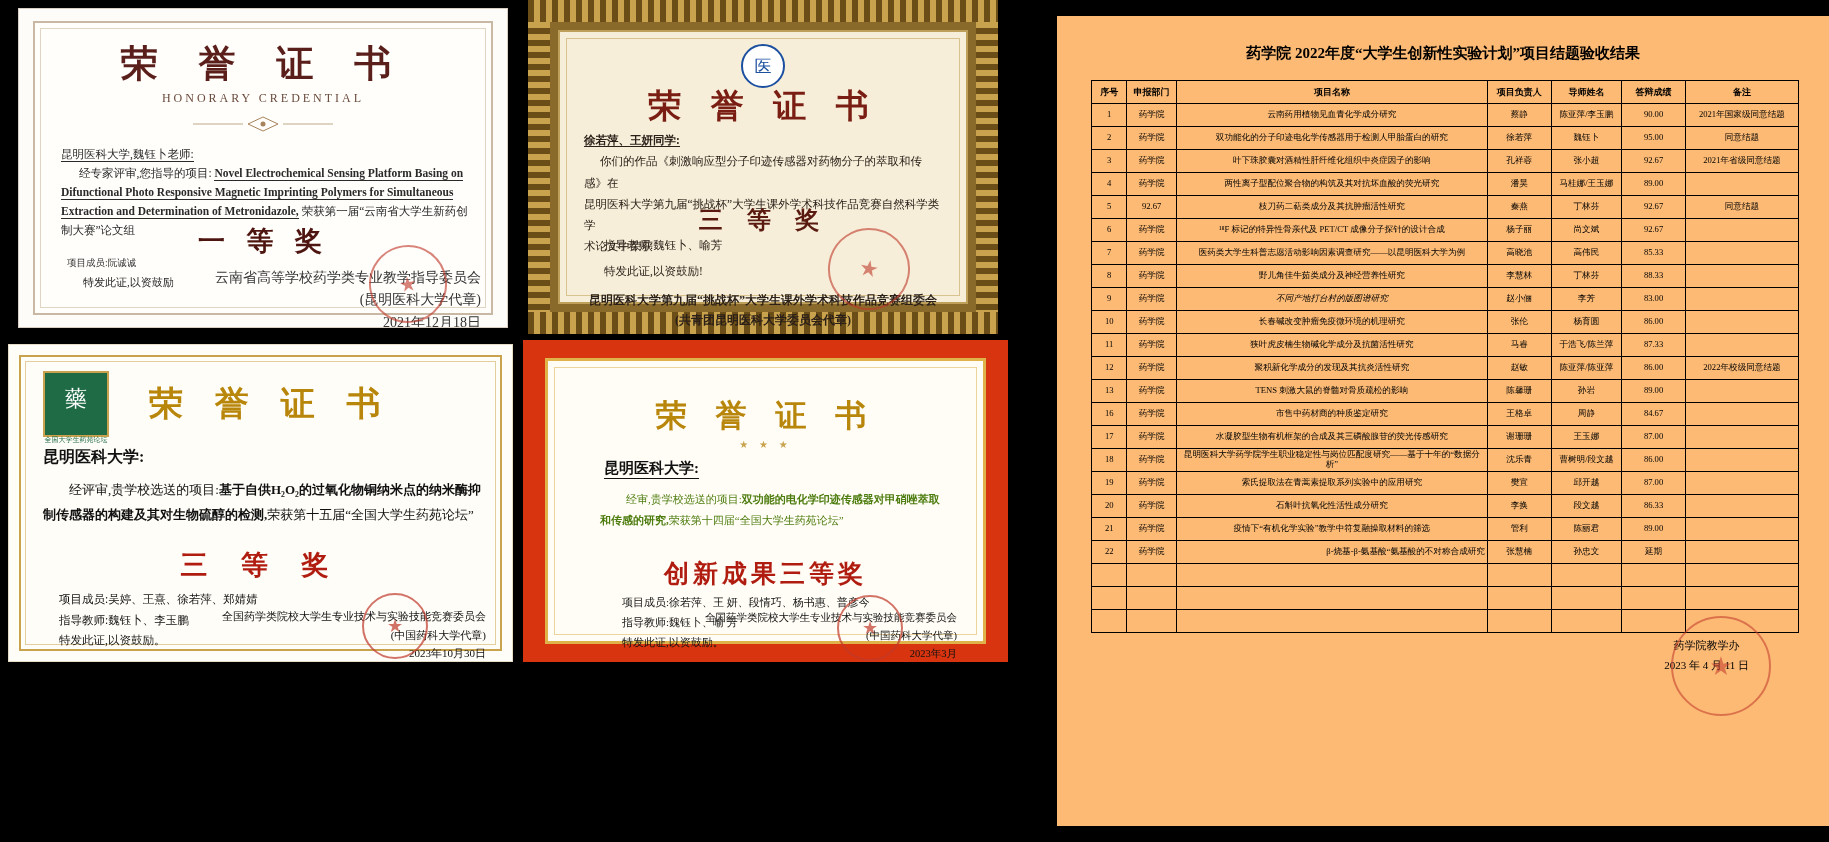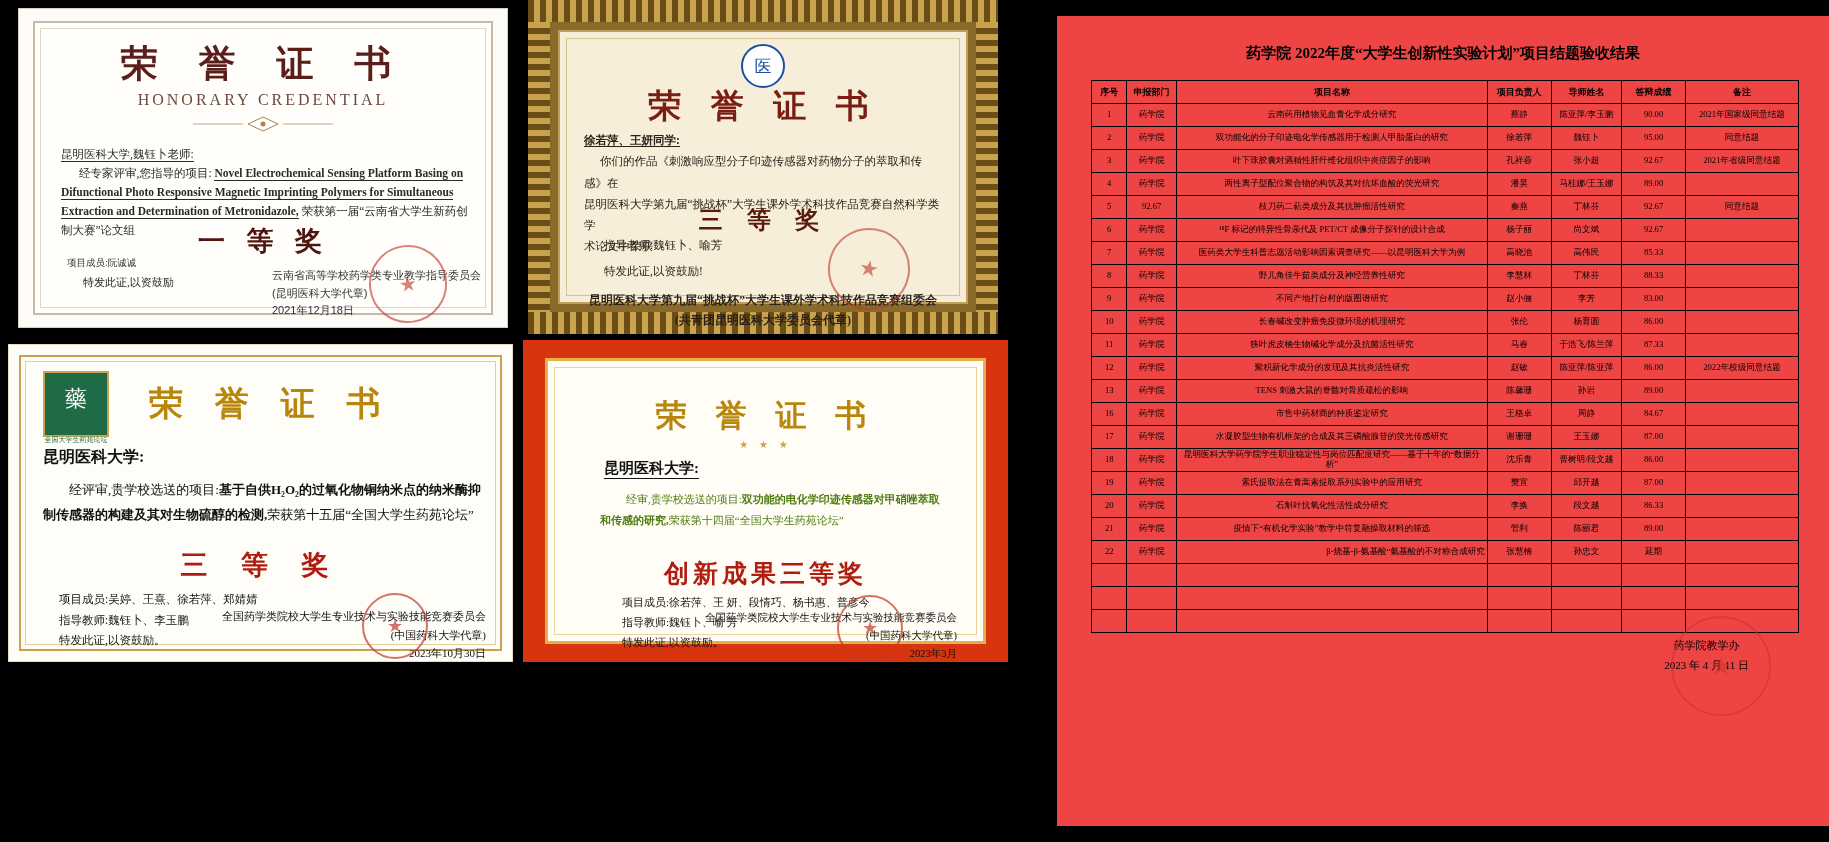--- a/index.html
+++ b/index.html
@@ -4,29 +4,29 @@
 <style>
   html,body{margin:0;padding:0;background:#000;}
   body{width:1829px;height:842px;position:relative;font-family:"Liberation Sans",sans-serif;overflow:hidden;}
   .cert{position:absolute;box-sizing:border-box;overflow:hidden;}
 
   
   #cert1{left:18px;top:8px;width:490px;height:320px;background:#fdfcf8;border:1px solid #d8cfc2;}
   #cert1 .inner{position:absolute;left:14px;top:12px;right:14px;bottom:12px;border:2px solid #c9b8a3;background:#fffefb;}
   #cert1 .inner:before{content:"";position:absolute;left:5px;top:5px;right:5px;bottom:5px;border:1px solid #e0d4c2;}
   #c1-title{position:absolute;left:0;right:0;top:30px;text-align:center;font-family:"DejaVu Serif",serif;font-size:37px;letter-spacing:14px;color:#5a1f1a;font-weight:bold;}
-  #c1-sub{position:absolute;left:0;right:0;top:82px;text-align:center;font-family:"Liberation Serif",serif;font-size:16px;letter-spacing:3px;color:#6a4a3c;}
+  #c1-sub{position:absolute;left:0;right:0;top:82px;text-align:center;font-family:"Liberation Serif",serif;font-size:12px;letter-spacing:3px;color:#6a4a3c;}
   #c1-orn{position:absolute;left:50%;top:104px;transform:translateX(-50%);width:150px;height:22px;}
   #c1-body{position:absolute;left:42px;right:34px;top:136px;font-family:"Liberation Serif",serif;font-size:11.5px;color:#2a2a2a;line-height:1.65;}
   #c1-body .u{border-bottom:1px solid #2a2a2a;padding-bottom:1px;}
   #c1-body .en{font-weight:bold;}
   #c1-grade{position:absolute;left:0;right:0;top:214px;text-align:center;font-family:"DejaVu Serif",serif;font-size:27px;font-weight:bold;color:#4e1510;letter-spacing:6px;}
   #c1-mem{position:absolute;left:48px;top:248px;font-family:"Liberation Serif",serif;font-size:9.5px;color:#333;}
   #c1-enc{position:absolute;left:64px;top:266px;font-family:"Liberation Serif",serif;font-size:11px;color:#222;}
-  #c1-org{position:absolute;right:26px;top:258px;font-family:Liberation Sans, sans-serif;font-size:11px;color:#333;line-height:1.6;}
+  #c1-org{position:absolute;right:26px;top:258px;text-align:right;font-family:Liberation Serif, serif;font-size:14px;color:#333;line-height:1.6;}
   #c1-seal{position:absolute;right:60px;top:236px;width:74px;height:74px;border:2px solid #c0392b;border-radius:50%;opacity:.62;transform:rotate(-8deg);}
   #c1-seal:after{content:"★";position:absolute;left:50%;top:50%;transform:translate(-50%,-50%);color:#c0392b;font-size:20px;}
 
   
   #cert2{left:528px;top:0;width:470px;height:334px;background:#8a6a2a;}
   #cert2 .gk{position:absolute;left:0;top:0;right:0;bottom:0;
       background:
         repeating-linear-gradient(90deg,#6b4d18 0 6px,#c9a24d 6px 12px) top/100% 22px no-repeat,
         repeating-linear-gradient(90deg,#6b4d18 0 6px,#c9a24d 6px 12px) bottom/100% 22px no-repeat,
         repeating-linear-gradient(0deg,#6b4d18 0 6px,#c9a24d 6px 12px) left/22px 100% no-repeat,
@@ -71,21 +71,21 @@
   #c4-stars{position:absolute;left:0;right:0;top:78px;text-align:center;color:#c8a24d;font-size:10px;letter-spacing:4px;}
   #c4-to{position:absolute;left:56px;top:98px;font-family:"Liberation Serif",serif;font-size:15px;font-weight:bold;color:#111;border-bottom:1px solid #111;}
   #c4-body{position:absolute;left:52px;right:42px;top:128px;font-family:"Liberation Serif",serif;font-size:11px;color:#4d7c0f;line-height:1.95;}
   #c4-grade{position:absolute;left:0;right:0;top:196px;text-align:center;font-family:"DejaVu Serif",serif;font-size:25px;font-weight:bold;color:#b01c10;letter-spacing:4px;}
   #c4-mem{position:absolute;left:74px;top:232px;font-family:"Liberation Serif",serif;font-size:11px;color:#111;line-height:1.8;}
   #c4-org{position:absolute;right:26px;top:248px;text-align:right;font-family:"Liberation Serif",serif;font-size:10.5px;color:#111;line-height:1.7;}
   #c4-seal{position:absolute;right:80px;top:234px;width:62px;height:62px;border:2px solid #c0392b;border-radius:50%;opacity:.7;}
   #c4-seal:after{content:"★";position:absolute;left:50%;top:50%;transform:translate(-50%,-50%);color:#c0392b;font-size:18px;}
 
   
-  #doc5{left:1057px;top:16px;width:772px;height:810px;background:#ef4444;}
+  #doc5{left:1057px;top:16px;width:772px;height:810px;background:#fdba74;}
   #d5-title{position:absolute;left:0;right:0;top:28px;text-align:center;font-family:"Liberation Serif",serif;font-size:15px;font-weight:bold;color:#000;}
   #d5-tablewrap{position:absolute;left:34px;right:30px;top:64px;}
   table{border-collapse:collapse;width:100%;font-family:"Liberation Serif",serif;font-size:8.6px;color:#000;table-layout:fixed;}
   th,td{border:1px solid #000;padding:1px 2px;text-align:center;vertical-align:middle;line-height:1.15;height:20px;}
   th{font-weight:bold;font-size:9px;}
   #d5-foot{position:absolute;right:80px;bottom:150px;text-align:center;font-family:"Liberation Serif",serif;font-size:11px;color:#000;line-height:1.8;}
   #d5-seal{position:absolute;right:58px;bottom:110px;width:96px;height:96px;border:2px solid #c0392b;border-radius:50%;opacity:.55;}
   #d5-seal:after{content:"★";position:absolute;left:50%;top:50%;transform:translate(-50%,-50%);color:#c0392b;font-size:26px;}
 </style>
 </head>
@@ -279,21 +279,21 @@
             <td>药学院</td>
             <td style="text-align: center;">野儿角佳牛茹类成分及神经营养性研究</td>
             <td>李慧林</td>
             <td>丁林芬</td>
             <td>88.33</td>
             <td></td>
           </tr>
           <tr>
             <td>9</td>
             <td>药学院</td>
-            <td style="">不同产地打台村的版图谱研究</td>
+            <td style=" font-style: italic;">不同产地打台村的版图谱研究</td>
             <td>赵小俪</td>
             <td>李芳</td>
             <td>83.00</td>
             <td></td>
           </tr>
           <tr>
             <td>10</td>
             <td>药学院</td>
             <td style="text-align: center;">长春碱改变肿瘤免疫微环境的机理研究</td>
             <td>张伦</td>

